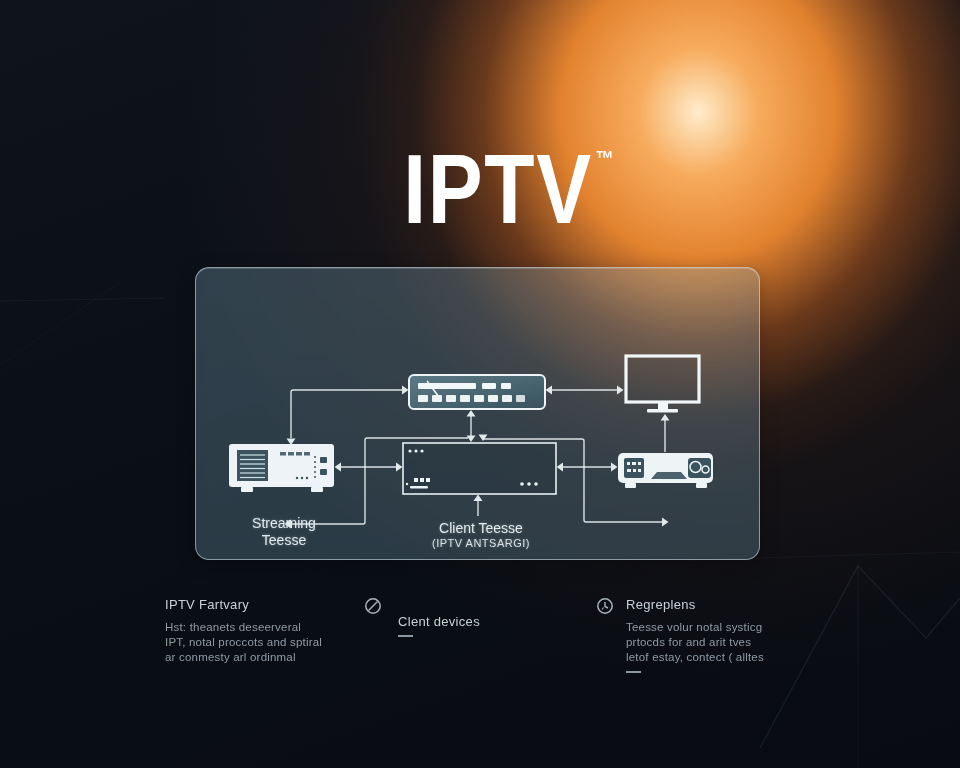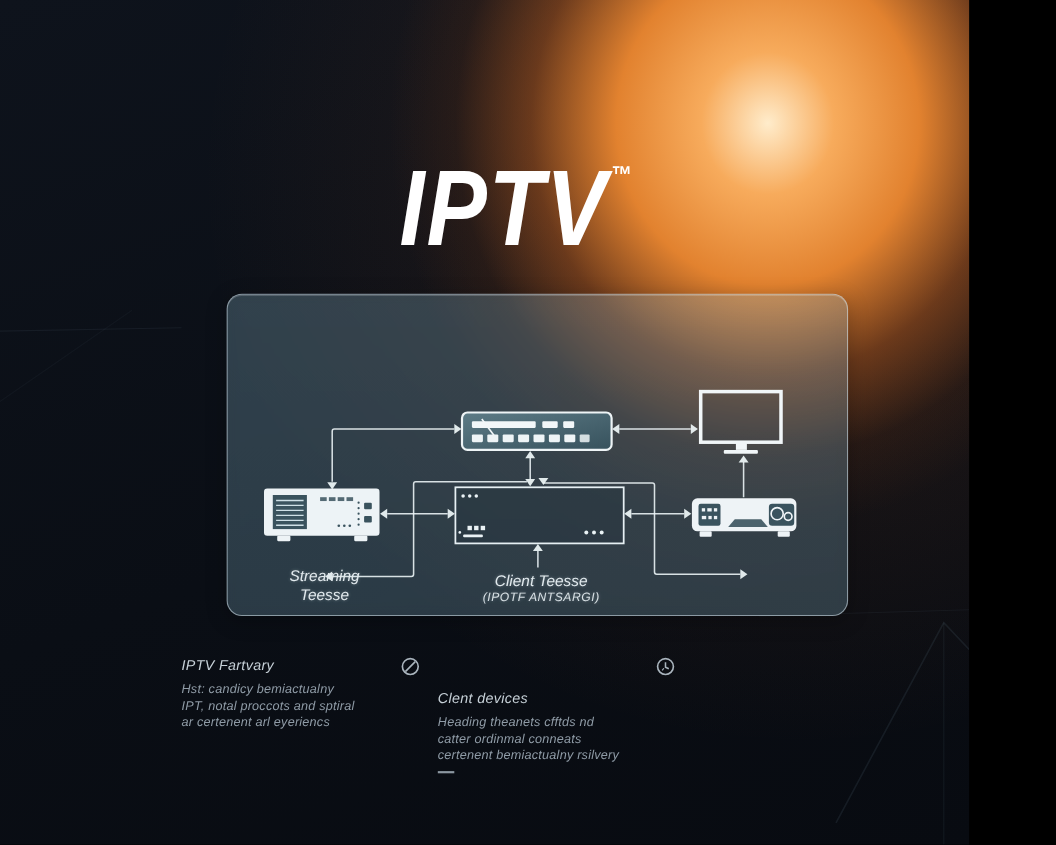--- a/index.html
+++ b/index.html
@@ -1,36 +1,35 @@
 <!DOCTYPE html>
 <html><head>
 <meta charset="utf-8">
 <style>
   html,body{margin:0;padding:0;background:#000;}
   .stage{
-    position:relative;width:881px;height:768px;overflow:hidden;
+    position:relative;width:960px;height:768px;overflow:hidden;
     font-family:"Liberation Sans","DejaVu Sans",sans-serif;
     background:
       radial-gradient(ellipse 430px 460px at 698px 112px,
         #ffeccb 0%, #f7ab5c 14%, #e2822f 32%, rgba(170,85,30,0.55) 50%,
         rgba(90,45,20,0.22) 66%, rgba(20,14,12,0) 80%),
       radial-gradient(ellipse 760px 720px at 730px 160px,
         rgba(200,100,40,0.16), rgba(0,0,0,0) 72%),
       linear-gradient(160deg,#0e131c 0%,#0a0e15 55%,#080b11 100%);
-    font-style: italic;
   }
   .bg-lines{position:absolute;left:0;top:0;z-index:0;}
   
   .title{position:absolute;top:140px;left:0;right:0;text-align:center;padding-left:58px;z-index:2;}
   .title-inner{display:inline-block;transform:scaleX(.84);transform-origin:center;
     font-weight:700;font-size:98px;line-height:1.0;color:#ffffff;letter-spacing:2px;}
   .tm{font-size:22px;font-weight:700;vertical-align:top;position:relative;top:8px;margin-left:3px;}
   
   .panel{
-    position:absolute;left:206px;top:267px;width:563px;height:291px;z-index:2;
+    position:absolute;left:195px;top:267px;width:563px;height:291px;z-index:2;
     border-radius:14px;
     background:linear-gradient(180deg,rgba(140,185,205,0.29),rgba(118,160,180,0.31));
     border:1.5px solid rgba(215,230,238,0.55);
     box-shadow:inset 0 1px 0 rgba(255,255,255,0.18), 0 4px 18px rgba(0,0,0,0.25);
     backdrop-filter:blur(5px);
   }
   .diagram{position:absolute;left:0;top:0;}
   .node-label{
     position:absolute;width:160px;text-align:center;color:#e2eaee;
     font-size:14px;line-height:1.22;font-weight:500;
@@ -193,49 +192,53 @@
         <rect x="500" y="215" width="11" height="5" rx="1" fill="#eef3f6"></rect>
       </g>
     </svg>
 
     <div class="node-label" style="left:8px;top:247px;">
       <div>Streaming</div>
       <div>Teesse</div>
     </div>
     <div class="node-label" style="left:205px;top:252px;">
       <div>Client Teesse</div>
-      <div class="sub">(IPOTF ANTSARGI)</div>
+      <div class="sub">(IPTV ANTSARGI)</div>
     </div>
   </div>
 
   <div class="footnotes">
 
     <div class="fn-col" style="left:165px;top:597px;width:190px;">
       <div class="fn-heading">IPTV Fartvary</div>
       <div class="fn-body">
-        <div>Hst: candicy bemiactualny</div>
+        <div>Hst: theanets deseerveral</div>
         <div>IPT, notal proccots and sptiral</div>
-        <div>ar certenent arl eyeriencs</div>
+        <div>ar conmesty arl ordinmal</div>
       </div>
     </div>
 
     <svg class="fn-icon" style="left:364px;top:597px;" width="18" height="18" viewBox="0 0 18 18">
       <circle cx="9" cy="9" r="7.2" fill="none" stroke="#a9b4bd" stroke-width="1.5"></circle>
       <path d="M4.5,13.5 L13.5,4.5" fill="none" stroke="#a9b4bd" stroke-width="1.5"></path>
     </svg>
-    <div class="fn-col" style="left:398px;top:627px;width:200px;">
+    <div class="fn-col" style="left:398px;top:614px;width:200px;">
       <div class="fn-heading">Clent devices</div>
-      <div class="fn-body">
-        <div>Heading theanets cfftds nd</div>
-        <div>catter ordinmal conneats</div>
-        <div>certenent bemiactualny rsilvery</div>
-      </div>
       <div class="fn-dash"></div>
     </div>
 
     <svg class="fn-icon" style="left:596px;top:597px;" width="18" height="18" viewBox="0 0 18 18">
       <circle cx="9" cy="9" r="7.2" fill="none" stroke="#a9b4bd" stroke-width="1.5"></circle>
       <path d="M9,5 L9,9.5 L12,11" fill="none" stroke="#a9b4bd" stroke-width="1.4"></path>
       <path d="M6,12.5 L7.5,10.5" fill="none" stroke="#a9b4bd" stroke-width="1.1"></path>
     </svg>
+    <div class="fn-col" style="left:626px;top:597px;width:185px;">
+      <div class="fn-heading">Regreplens</div>
+      <div class="fn-body">
+        <div>Teesse volur notal systicg</div>
+        <div>prtocds for and arit tves</div>
+        <div>letof estay, contect ( alltes</div>
+      </div>
+      <div class="fn-dash"></div>
+    </div>
 
   </div>
 </div>
 
 </body></html>

